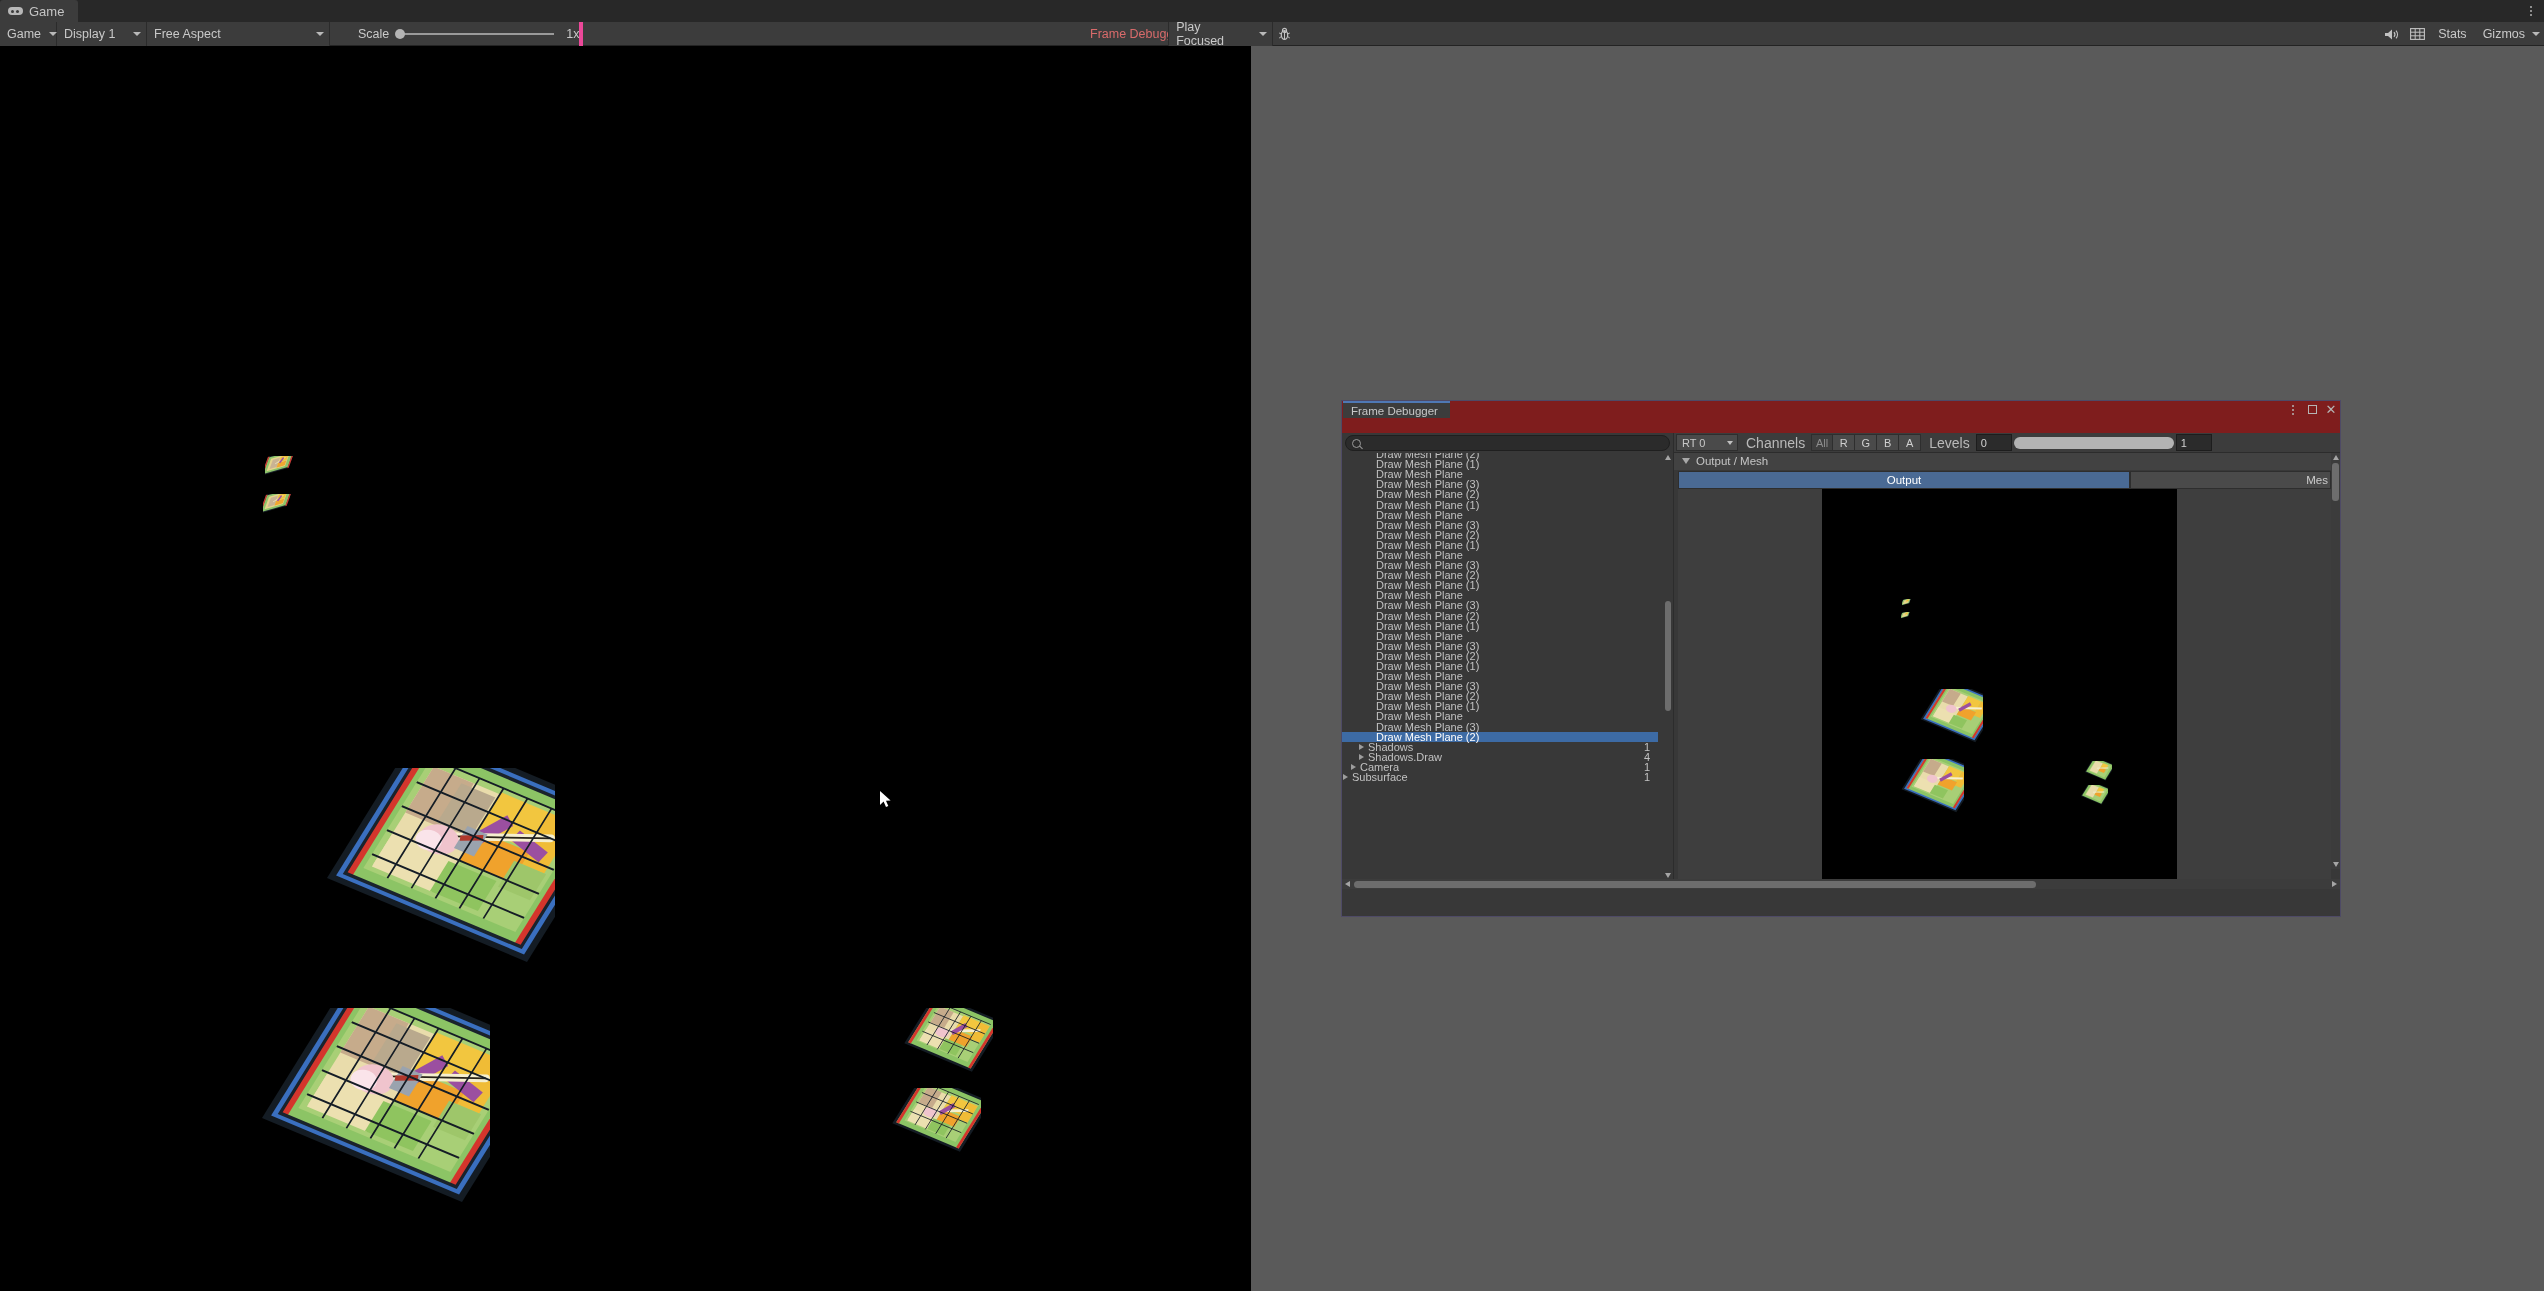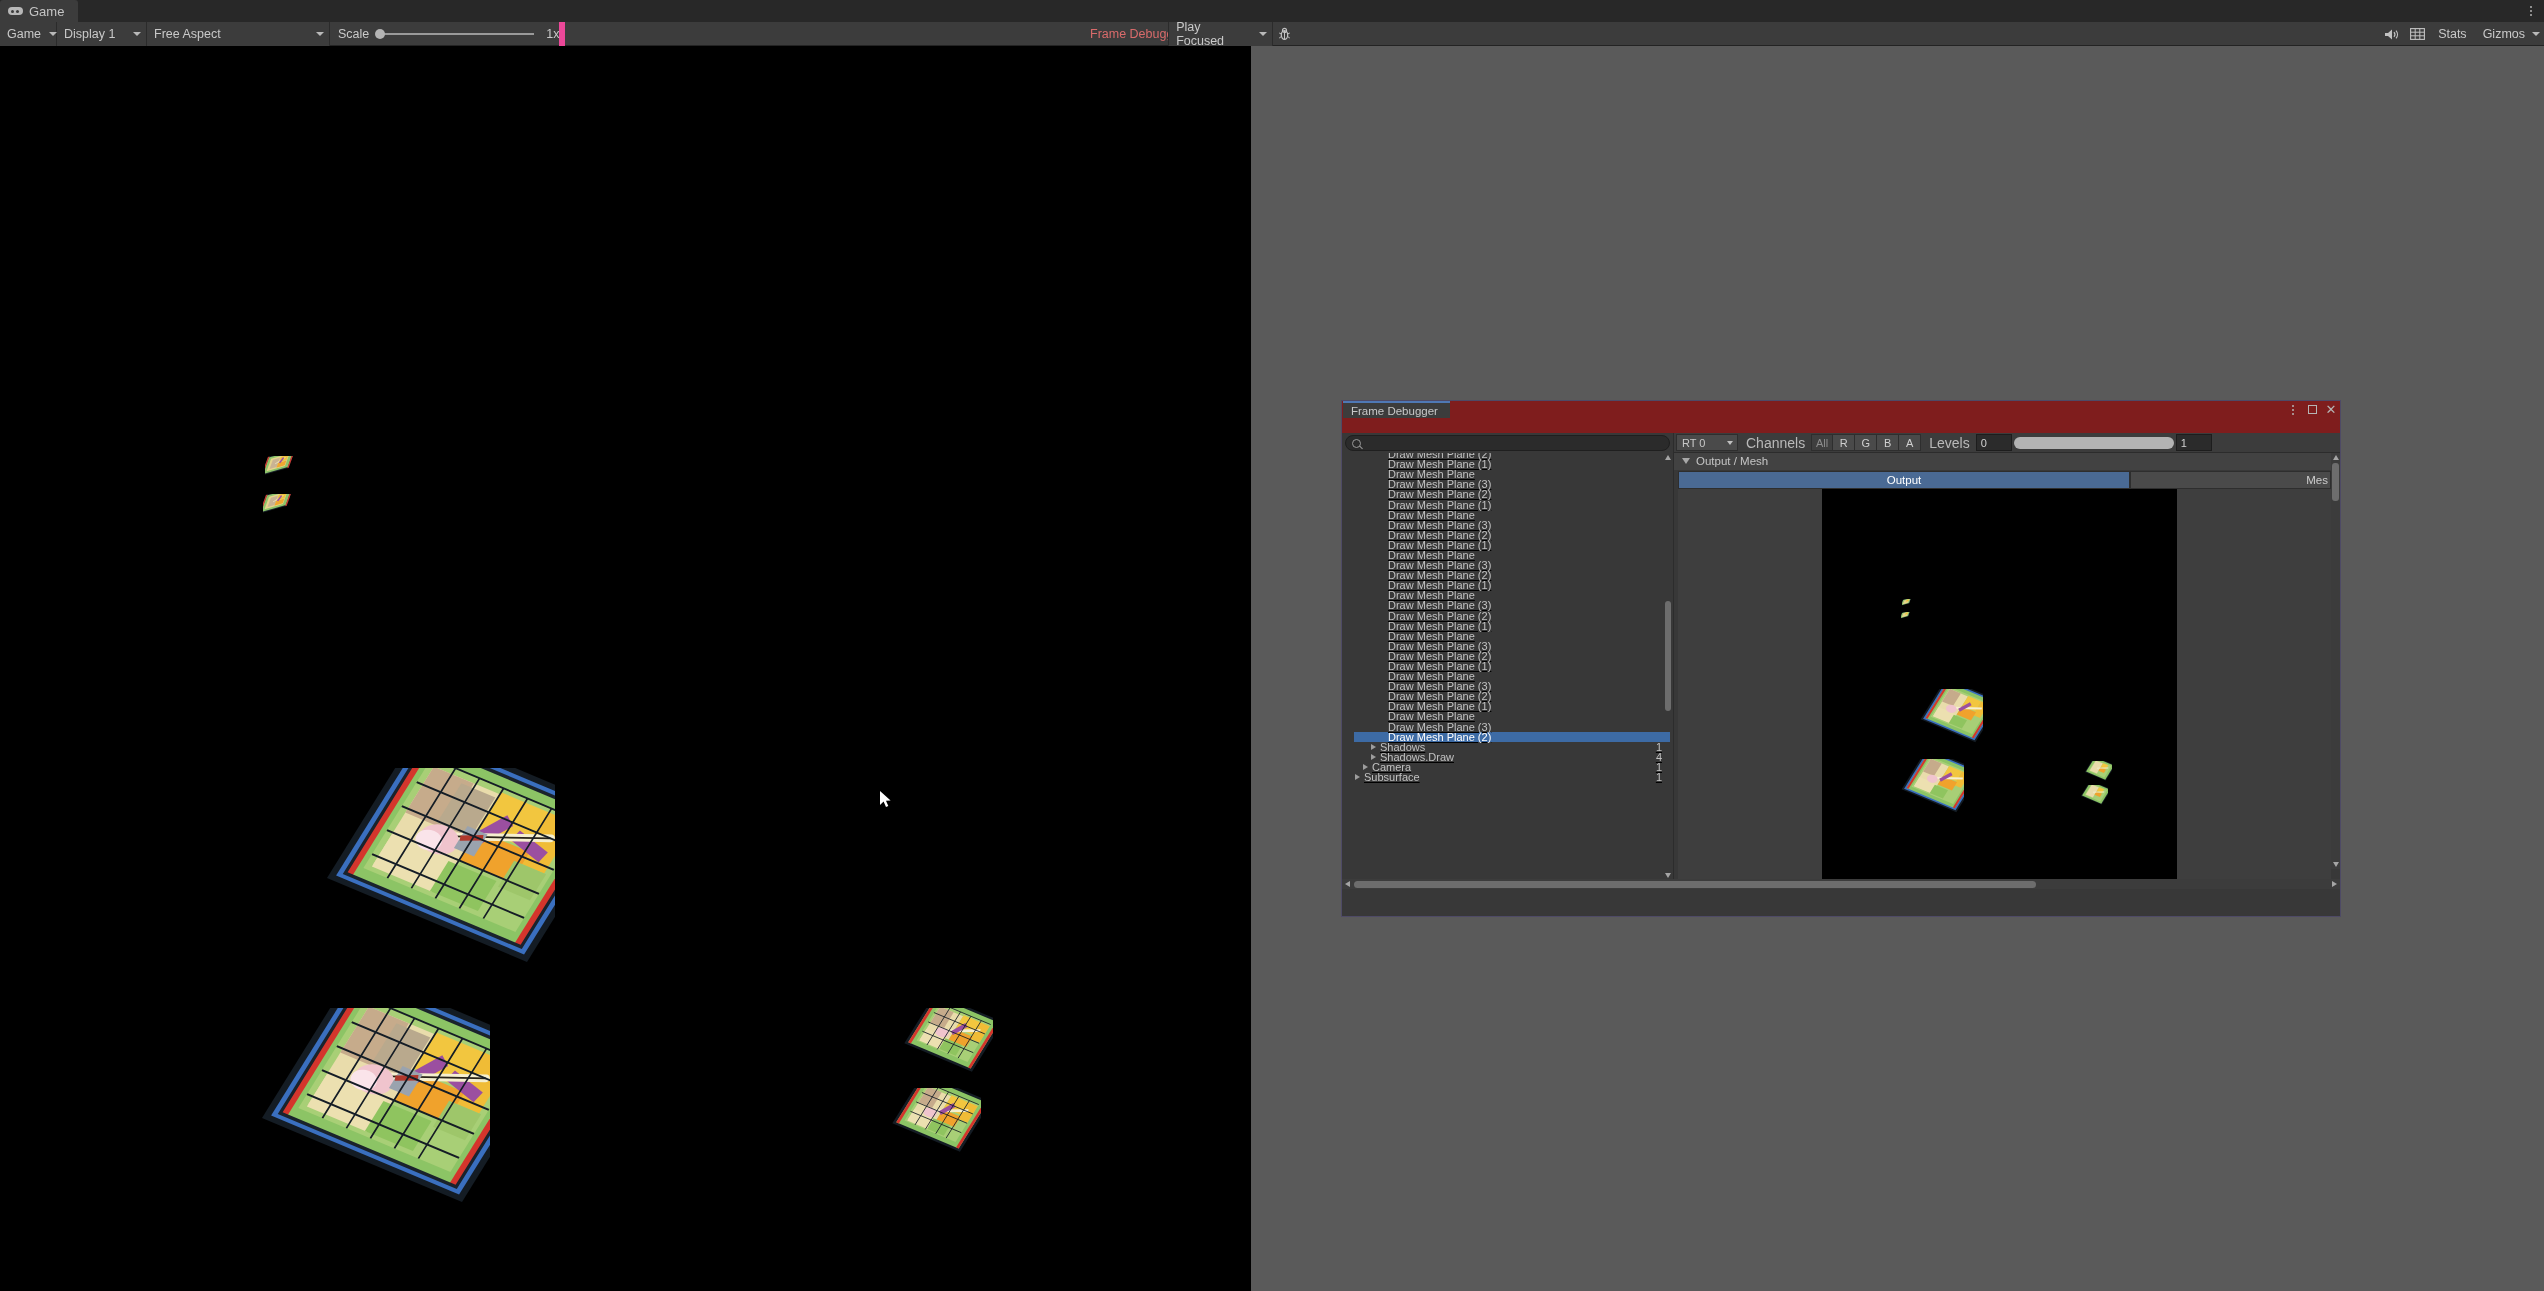--- a/index.html
+++ b/index.html
@@ -42,21 +42,21 @@
     display:flex; align-items:center;
   }
   .tb-dd {
     height:24px; display:flex; align-items:center; justify-content:space-between;
     color:#c9c9c9; font-size:12.5px; padding:0 5px 0 7px;
     border-right:1px solid #2b2b2b; background:#3c3c3c; position:relative;
   }
   .tb-dd .arw { width:0;height:0; border-left:4px solid transparent;border-right:4px solid transparent;
                 border-top:4px solid #b9b9b9; margin-left:8px; }
   .tb-lbl { color:#c9c9c9; font-size:12.5px; padding:0 8px; }
-  .scale-group { display:flex; align-items:center; height:24px; padding-left:8px; border-right:6px solid #ec4899; }
+  .scale-group { display:flex; align-items:center; height:24px; padding-left:8px; border-right:4px solid #ec4899;margin-left:20px; }
   .slider-track { width:155px; height:2px; background:#9a9a9a; position:relative; margin:0 6px 0 2px; }
   .slider-knob { position:absolute; left:-4px; top:-4px; width:10px; height:10px; border-radius:50%; background:#b4b4b4; }
   .scale-val { color:#c9c9c9; font-size:12.5px; margin-left:6px; }
   .fd-on { color:#d96b6b; font-size:12.5px; position:absolute; left:1090px; }
   .right-tools { position:absolute; right:0; top:0; height:24px; display:flex; align-items:center; }
   .icon-btn { width:26px; height:24px; display:flex; align-items:center; justify-content:center; color:#c0c0c0; }
   .txt-btn { color:#c9c9c9; font-size:12.5px; padding:0 8px; height:24px; display:flex; align-items:center; }
   .bug-btn { width:24px;height:24px; display:flex;align-items:center;justify-content:center; border-left:1px solid #2b2b2b; }
 
   
@@ -116,21 +116,21 @@
 
   
   .fd-left { width:332px; background:#383838; display:flex; flex-direction:column; border-right:1px solid #2c2c2c; }
   .fd-search {
     height:16px; margin:2px 3px; background:#2b2b2b; border:1px solid #1f1f1f; border-radius:8px;
     display:flex; align-items:center; padding:0 6px;
   }
   .mag { width:9px;height:9px;border:1.3px solid #9a9a9a;border-radius:50%; position:relative; display:inline-block; }
   .mag:after{content:"";position:absolute;right:-3px;bottom:-2px;width:4px;height:1.3px;background:#9a9a9a;transform:rotate(45deg);}
   .tree-wrap { flex:1; position:relative; overflow:hidden; background:#383838; }
-  .tree-list { position:absolute; left:12px; top:-4px; width:316px;text-decoration:underline; }
+  .tree-list { position:absolute; left:0; top:-4px; width:316px; }
   .trow {
     height:10.1px; display:flex; align-items:center; color:#c2c2c2; font-size:11px;
     padding-left:34px; white-space:nowrap;
   }
   .trow.sel { background:#3d6ba5; color:#ffffff; }
   .trow .cnt { margin-left:auto; padding-right:8px; color:#c2c2c2; }
   .trow .tri {
     width:0;height:0;border-top:3.4px solid transparent;border-bottom:3.4px solid transparent;
     border-left:5px solid #9d9d9d; margin-right:4px; flex:0 0 auto;
   }

